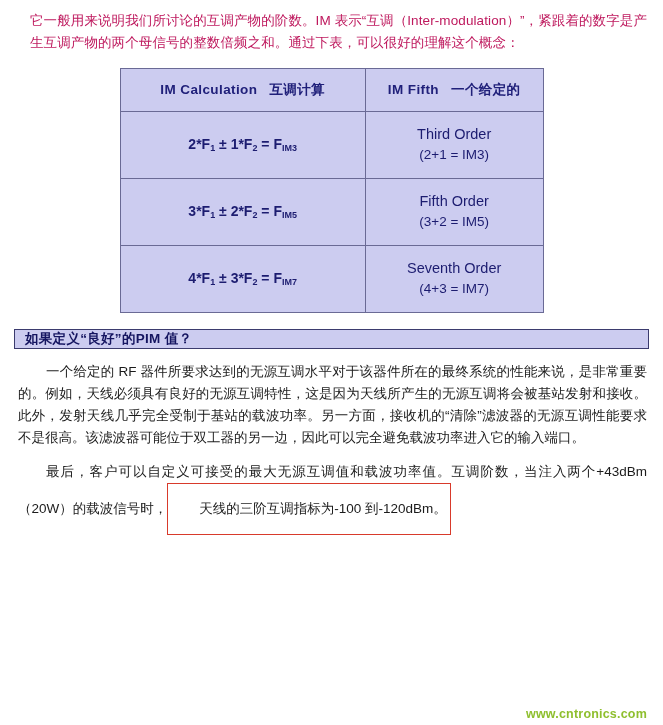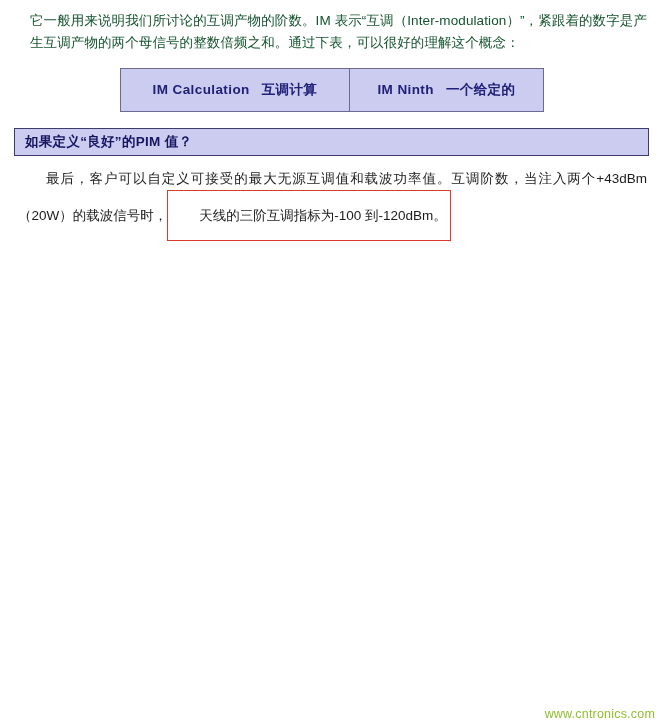--- a/index.html
+++ b/index.html
@@ -18,21 +18,21 @@
   .page {
     position: relative;
     width: 663px;
     height: 725px;
     box-sizing: border-box;
   }
   .intro {
     padding: 10px 16px 0 30px;
     font-size: 13.5px;
     line-height: 1.62;
-    color: #14532d;
+    color: #be185d;
     text-align: justify;
     letter-spacing: 0.1px;
   }
   .intro p {
     margin: 0;
   }
   
   .table-wrap {
     display: flex;
     justify-content: center;
@@ -85,21 +85,21 @@
   sub {
     font-size: 9px;
     vertical-align: -2px;
     letter-spacing: 0;
   }
   
   .sec-head {
     margin: 16px 14px 0 14px;
     border: 1px solid #3b3b6e;
     background: #ccccf0;
-    height: 28px;
+    height: 20px;
     display: flex;
     align-items: center;
     padding: 0 10px;
     box-sizing: border-box;
   }
   .sec-head span {
     font-size: 13.5px;
     font-weight: bold;
     color: #151560;
     letter-spacing: 0.3px;
@@ -120,24 +120,24 @@
     text-indent: 28px;
   }
   .hl-box {
     display: inline-block;
     border: 1.5px solid #d83a2b;
     padding: 16px 3px;
     line-height: 1.3;
   }
   .watermark {
     position: absolute;
-    right: 8px;
+    right: 16px;
     bottom: 4px;
     font-size: 12.5px;
-    font-weight: normal;
+    font-weight: bold;
     color: #8fbf2f;
     letter-spacing: 0.2px;
   }
 </style>
 </head>
 <body>
 
 <div class="page">
 
   <div class="intro">
@@ -145,34 +145,62 @@
   </div>
 
   <div class="table-wrap">
     <table class="im">
       <thead>
         <tr>
           <th>
             <span>IM Calculation</span><span class="cn">互调计算</span>
           </th>
           <th>
-            <span>IM Ninth</span><span class="cn">一个给定的</span>
+            <span>IM Fifth</span><span class="cn">一个给定的</span>
           </th>
         </tr>
       </thead>
       <tbody>
+        <tr>
+          <td class="calc">
+            <span>2</span><span>*F</span><sub>1</sub><span> ± 1*F</span><sub>2</sub><span> = F</span><sub>IM3</sub>
+          </td>
+          <td class="order">
+            <span class="main">Third Order</span>
+            <span class="sub">(2+1 = IM3)</span>
+          </td>
+        </tr>
+        <tr>
+          <td class="calc">
+            <span>3</span><span>*F</span><sub>1</sub><span> ± 2*F</span><sub>2</sub><span> = F</span><sub>IM5</sub>
+          </td>
+          <td class="order">
+            <span class="main">Fifth Order</span>
+            <span class="sub">(3+2 = IM5)</span>
+          </td>
+        </tr>
+        <tr>
+          <td class="calc">
+            <span>4</span><span>*F</span><sub>1</sub><span> ± 3*F</span><sub>2</sub><span> = F</span><sub>IM7</sub>
+          </td>
+          <td class="order">
+            <span class="main">Seventh Order</span>
+            <span class="sub">(4+3 = IM7)</span>
+          </td>
+        </tr>
       </tbody>
     </table>
   </div>
 
   <div class="sec-head">
     <span>如果定义“良好”的PIM 值？</span>
   </div>
 
   <div class="body-text">
+    <p class="ind">一个给定的 RF 器件所要求达到的无源互调水平对于该器件所在的最终系统的性能来说，是非常重要的。例如，天线必须具有良好的无源互调特性，这是因为天线所产生的无源互调将会被基站发射和接收。此外，发射天线几乎完全受制于基站的载波功率。另一方面，接收机的“清除”滤波器的无源互调性能要求不是很高。该滤波器可能位于双工器的另一边，因此可以完全避免载波功率进入它的输入端口。</p>
     <p class="ind"><span>最后，客户可以自定义可接受的最大无源互调值和载波功率值。互调阶数，当注入两个+43dBm（20W）的载波信号时，</span><span class="hl-box">天线的三阶互调指标为-100 到-120dBm。</span></p>
   </div>
 
   <div class="watermark">
     <span>www.cntronics.com</span>
   </div>
 
 </div>
 
 </body></html>

